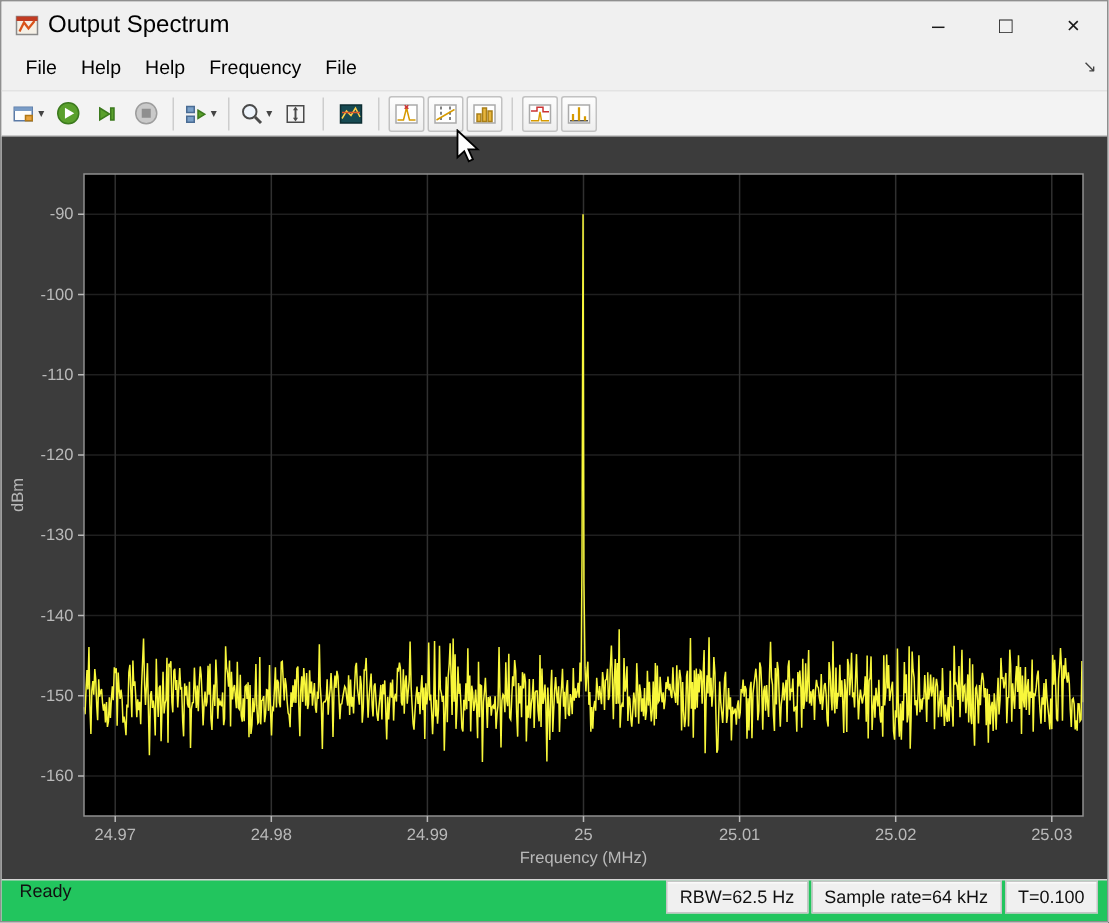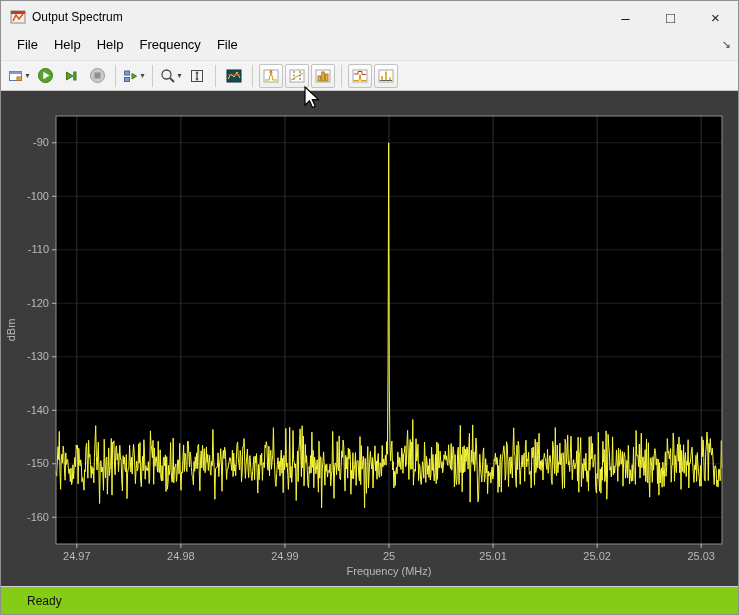--- a/index.html
+++ b/index.html
@@ -1,32 +1,32 @@
 <!DOCTYPE html>
 <html><head>
 <meta charset="utf-8">
 <style>
   html,body{margin:0;padding:0;background:#fff;font-family:"Liberation Sans",sans-serif;}
   .window{position:relative;width:739px;height:615px;border:1px solid #8f8f8f;background:#f0f0f0;box-sizing:border-box;overflow:hidden;}
   .titlebar{height:32px;display:flex;align-items:center;background:#f0f0f0;}
   .app-icon{margin:0 6px 0 9px;display:flex;}
-  .title{font-size:12px;color:#000;}
+  .title{font-size:16px;color:#000;}
   .win-controls{margin-left:auto;display:flex;height:100%;}
   .win-btn{width:45px;height:100%;display:flex;align-items:center;justify-content:center;font-size:15px;color:#1a1a1a;cursor:default;}
   .menubar{height:27px;display:flex;padding-left:8px;position:relative;background:#f0f0f0;}
   .menu-item{padding:4px 8px;font-size:13px;color:#000;cursor:default;}
   .menu-arrow{position:absolute;right:7px;top:5px;font-size:11px;color:#444;}
   .toolbar{height:31px;display:flex;align-items:center;padding:0 5px;background:#f3f3f3;border-top:1px solid #e3e3e3;border-bottom:1px solid #c9c9c9;box-sizing:border-box;}
   .tbtn{height:24px;min-width:24px;display:flex;align-items:center;justify-content:center;margin:0 1px;}
   .tbtn.bordered{border:1px solid #c2c2c2;background:linear-gradient(#fdfdfd,#efefef);border-radius:2px;width:24px;box-sizing:border-box;}
   .dd{font-size:8px;color:#444;margin-left:1px;}
   .sep{width:1px;height:22px;background:#cdcdcd;margin:0 5px;}
   .plot-panel{height:495px;background:#3c3c3c;position:relative;}
   #plot-svg{display:block;}
-  .statusbar{height:28px;display:flex;align-items:center;background:#84cc16;border-top:1px solid #d4d4d4;font-size:12px;color:#111;box-sizing:border-box;padding:0 20px;}
+  .statusbar{height:28px;display:flex;background:#22c55e;border-top:1px solid #d4d4d4;font-size:12px;color:#111;box-sizing:border-box;padding:0 6px;}
   .status-ready{padding-left:6px;}
   .status-cells{margin-left:auto;display:flex;gap:2px;height:22px;}
   .scell{border:1px solid #c6c6c6;display:flex;align-items:center;padding:0 8px;background:#f0f0f0;box-shadow:inset 0 1px #fafafa;}
   .cursor{position:absolute;left:303px;top:85px;z-index:50;pointer-events:none;}
 </style>
 </head>
 <body>
 
 <div class="window">
 
@@ -209,19 +209,24 @@
         <text x="48" y="376.25" fill="#b9b9b9" font-size="11" text-anchor="end" font-family="Liberation Sans, sans-serif">-150</text>
         <line x1="51" y1="426.25" x2="55" y2="426.25" stroke="#b9b9b9"></line>
         <text x="48" y="429.75" fill="#b9b9b9" font-size="11" text-anchor="end" font-family="Liberation Sans, sans-serif">-160</text>
         <text x="388" y="484" fill="#b9b9b9" font-size="11" text-anchor="middle" font-family="Liberation Sans, sans-serif">Frequency (MHz)</text>
         <text x="14" y="239" fill="#b9b9b9" font-size="11" text-anchor="middle" font-family="Liberation Sans, sans-serif" transform="rotate(-90 14 239)">dBm</text>
       </svg>
   </div>
 
   <div class="statusbar">
     <span class="status-ready">Ready</span>
+    <div class="status-cells">
+      <span class="scell">RBW=62.5 Hz</span>
+      <span class="scell">Sample rate=64 kHz</span>
+      <span class="scell">T=0.100</span>
+    </div>
   </div>
 
   <svg class="cursor" width="18" height="24" viewBox="0 0 18 24">
     <polygon points="1,1 1,19 5.5,14.8 8.5,21.5 11.3,20.2 8.3,13.6 14.5,13.6" fill="#fff" stroke="#000" stroke-width="1.2"></polygon>
   </svg>
 
 </div>
 
 </body></html>

